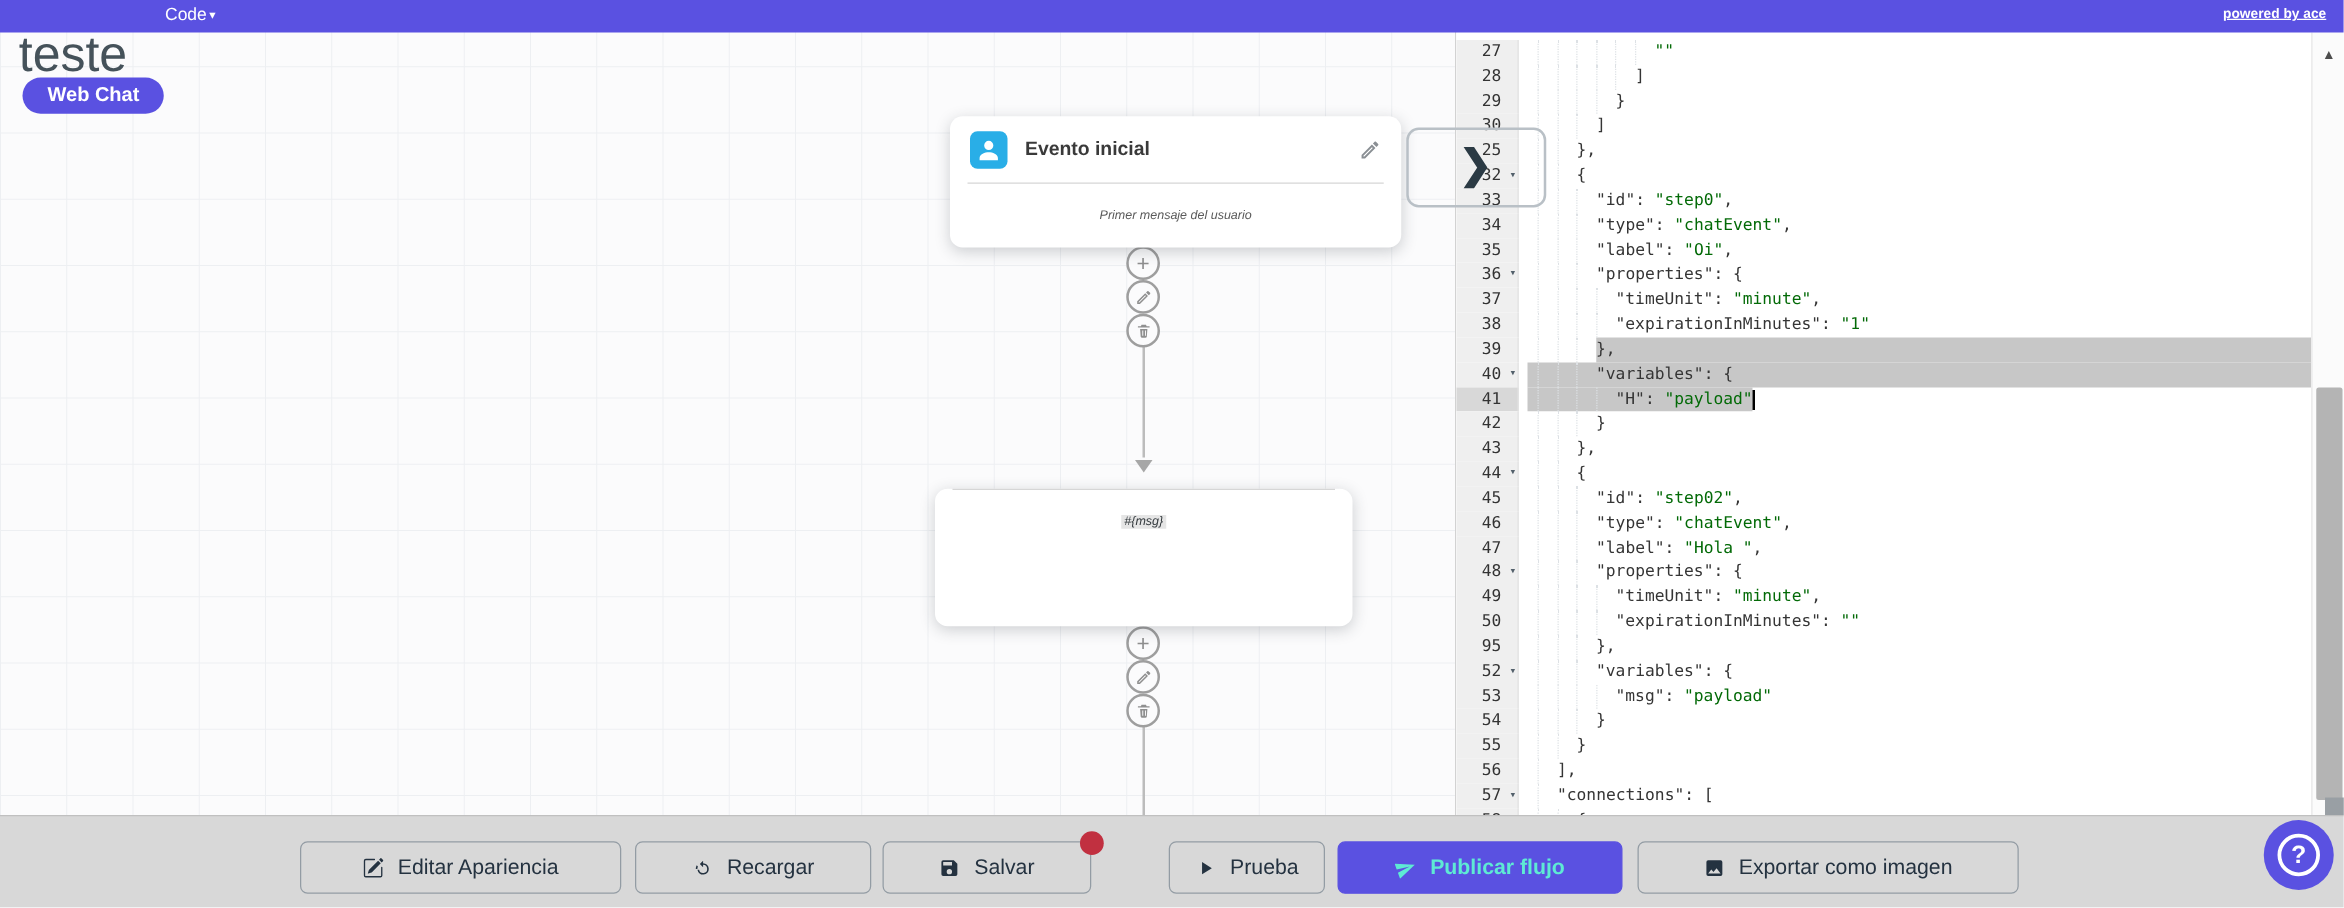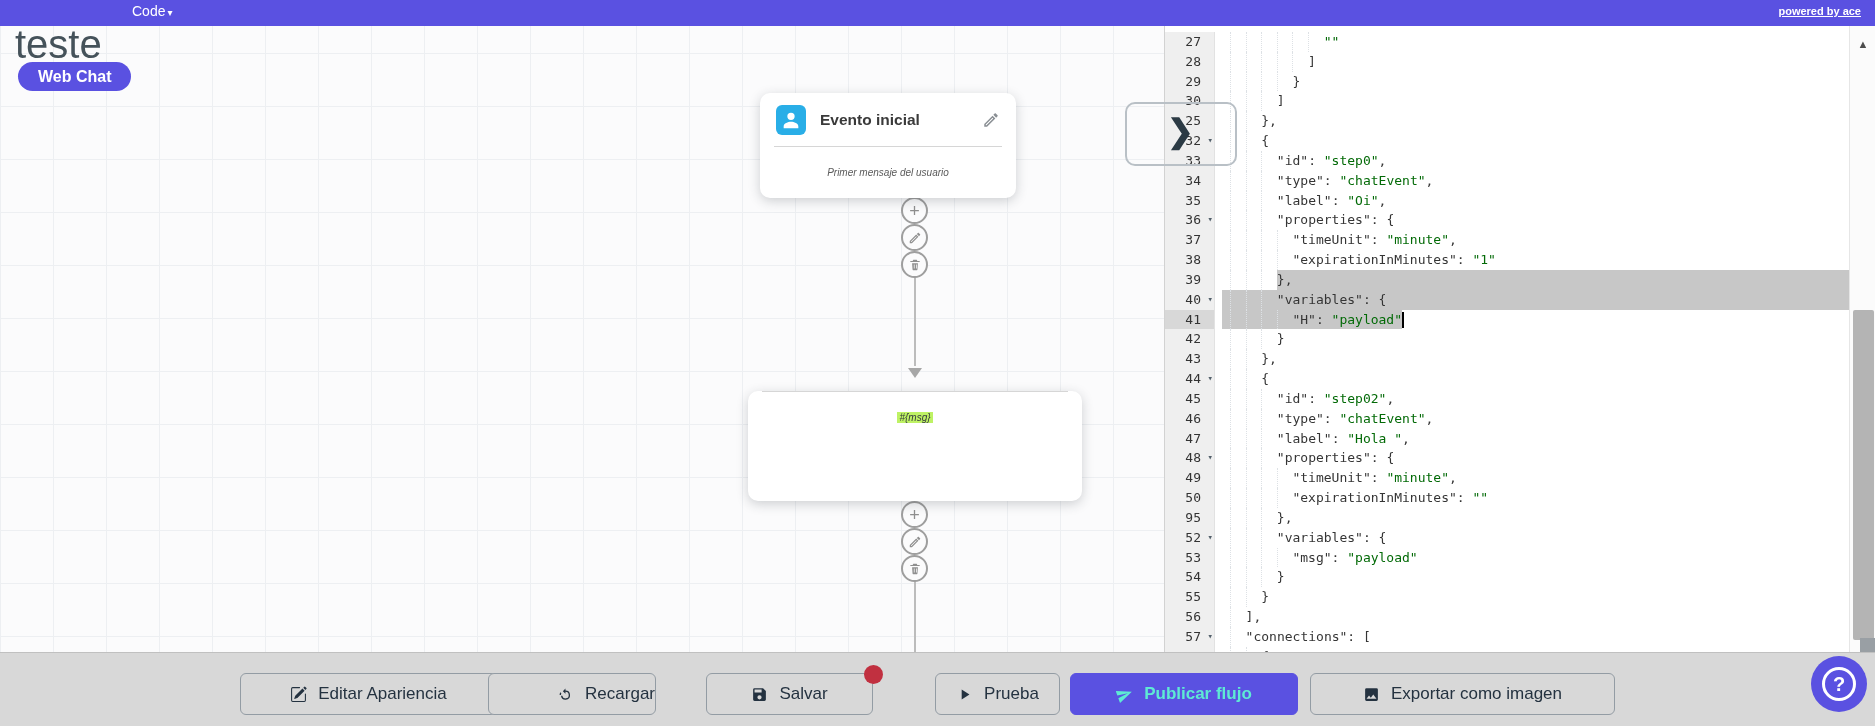--- a/index.html
+++ b/index.html
@@ -12,34 +12,34 @@
     background-image:linear-gradient(#edeff2 1px, transparent 1px), linear-gradient(90deg,#edeff2 1px, transparent 1px);
     background-size:53px 53px; }
   .back-link { position:absolute; left:20px; top:6px; font-size:12px; font-weight:700; letter-spacing:.5px;
     color:#5a6268; text-decoration:underline; cursor:pointer; }
   .page-title { position:absolute; left:15px; top:22px; font-size:40px; font-weight:400; color:#45525a; }
   .channel-badge { position:absolute; left:18px; top:62px; height:29px; padding:0 20px; border-radius:15px;
     background:var(--accent); color:#fff; font-size:16px; font-weight:700; display:flex; align-items:center; }
 
   
   .node { position:absolute; background:#fff; border-radius:10px; box-shadow:0 3px 12px rgba(40,50,60,.22); z-index:5; }
-  .node-1 { left:760px; top:93px; width:256px; height:105px; }
+  .node-1 { left:760px; top:93px; width:361px; height:105px; }
   .node-2 { left:748px; top:391px; width:334px; height:110px; }
   .node-head { display:flex; align-items:center; padding:0 16px; height:53px; }
   .node-ico { width:30px; height:30px; border-radius:6px; background:var(--node-blue); color:#fff;
     display:flex; align-items:center; justify-content:center; flex:0 0 30px; }
   .node-ico svg { width:22px; height:22px; }
   .node-title { flex:1; margin-left:14px; font-size:15.5px; font-weight:700; color:#3a3a3a; }
   .node-actions { display:flex; gap:14px; color:#8a8f94; }
   .node-actions .act { width:18px; height:18px; cursor:pointer; }
   .node-actions svg { width:18px; height:18px; }
   .node-divider { border-top:1px solid #d6d6d6; margin:0 14px; }
   .node-body { display:flex; align-items:center; justify-content:center; font-style:italic; font-size:10px; color:#5a5a5a;
     height:50px; }
-  .hl { background:#bef264; color:#33393d; padding:0 2px; }
+  .hl { background:#e5e5e5; color:#33393d; padding:0 2px; }
 
   
   .cline { position:absolute; width:2px; background:#bcbcbc; z-index:1; }
   .cbtn { position:absolute; width:27px; height:27px; border-radius:50%; border:2px solid #9e9e9e; background:#fbfbfc;
     color:#8f8f8f; display:flex; align-items:center; justify-content:center; z-index:4; cursor:pointer; }
   .cbtn svg { width:14px; height:14px; }
   .cbtn.add { font-size:18px; font-weight:400; color:#8f8f8f; line-height:1; }
   .arrow-down { position:absolute; width:0; height:0; border-left:7px solid transparent; border-right:7px solid transparent;
     border-top:10px solid #a7a7a7; z-index:1; }
 
@@ -509,21 +509,21 @@
     <div class="alert-dot"></div>
   <button class="tbtn" style="left: 240px; width: 257px;">
         <span style="display: flex;">
           <svg viewBox="0 0 16 16" fill="currentColor">
             <path d="M15.502 1.94a.5.5 0 0 1 0 .706L14.459 3.69l-2-2L13.502.646a.5.5 0 0 1 .707 0l1.293 1.293zm-1.75 2.456-2-2L4.939 9.21a.5.5 0 0 0-.121.196l-.805 2.414a.25.25 0 0 0 .316.316l2.414-.805a.5.5 0 0 0 .196-.12l6.813-6.814z"></path>
             <path d="M1 13.5A1.5 1.5 0 0 0 2.5 15h11a1.5 1.5 0 0 0 1.5-1.5v-6a.5.5 0 0 0-1 0v6a.5.5 0 0 1-.5.5h-11a.5.5 0 0 1-.5-.5v-11a.5.5 0 0 1 .5-.5H9a.5.5 0 0 0 0-1H2.5A1.5 1.5 0 0 0 1 2.5v11z"></path>
           </svg>
         </span>
         <span>Editar Apariencia</span>
       </button>
-      <button class="tbtn" style="left: 488px; width: 168px; justify-content: flex-end;">
+      <button class="tbtn" style="left: 508px; width: 189px;">
         <span style="display: flex;">
           <svg viewBox="0 0 24 24" fill="currentColor">
             <path d="M12 6V3L8 7l4 4V8a5 5 0 1 1-4.9 6H5.07A7 7 0 1 0 12 6zm-7 7c0-1.04.23-2.02.64-2.9L4.18 8.64A8.96 8.96 0 0 0 3 13h2z" transform="scale(0.92) translate(1,1)"></path>
           </svg>
         </span>
         <span>Recargar</span>
       </button>
       <button class="tbtn" style="left: 706px; width: 167px;">
         <span style="display: flex;">
           <svg viewBox="0 0 24 24" fill="currentColor">

